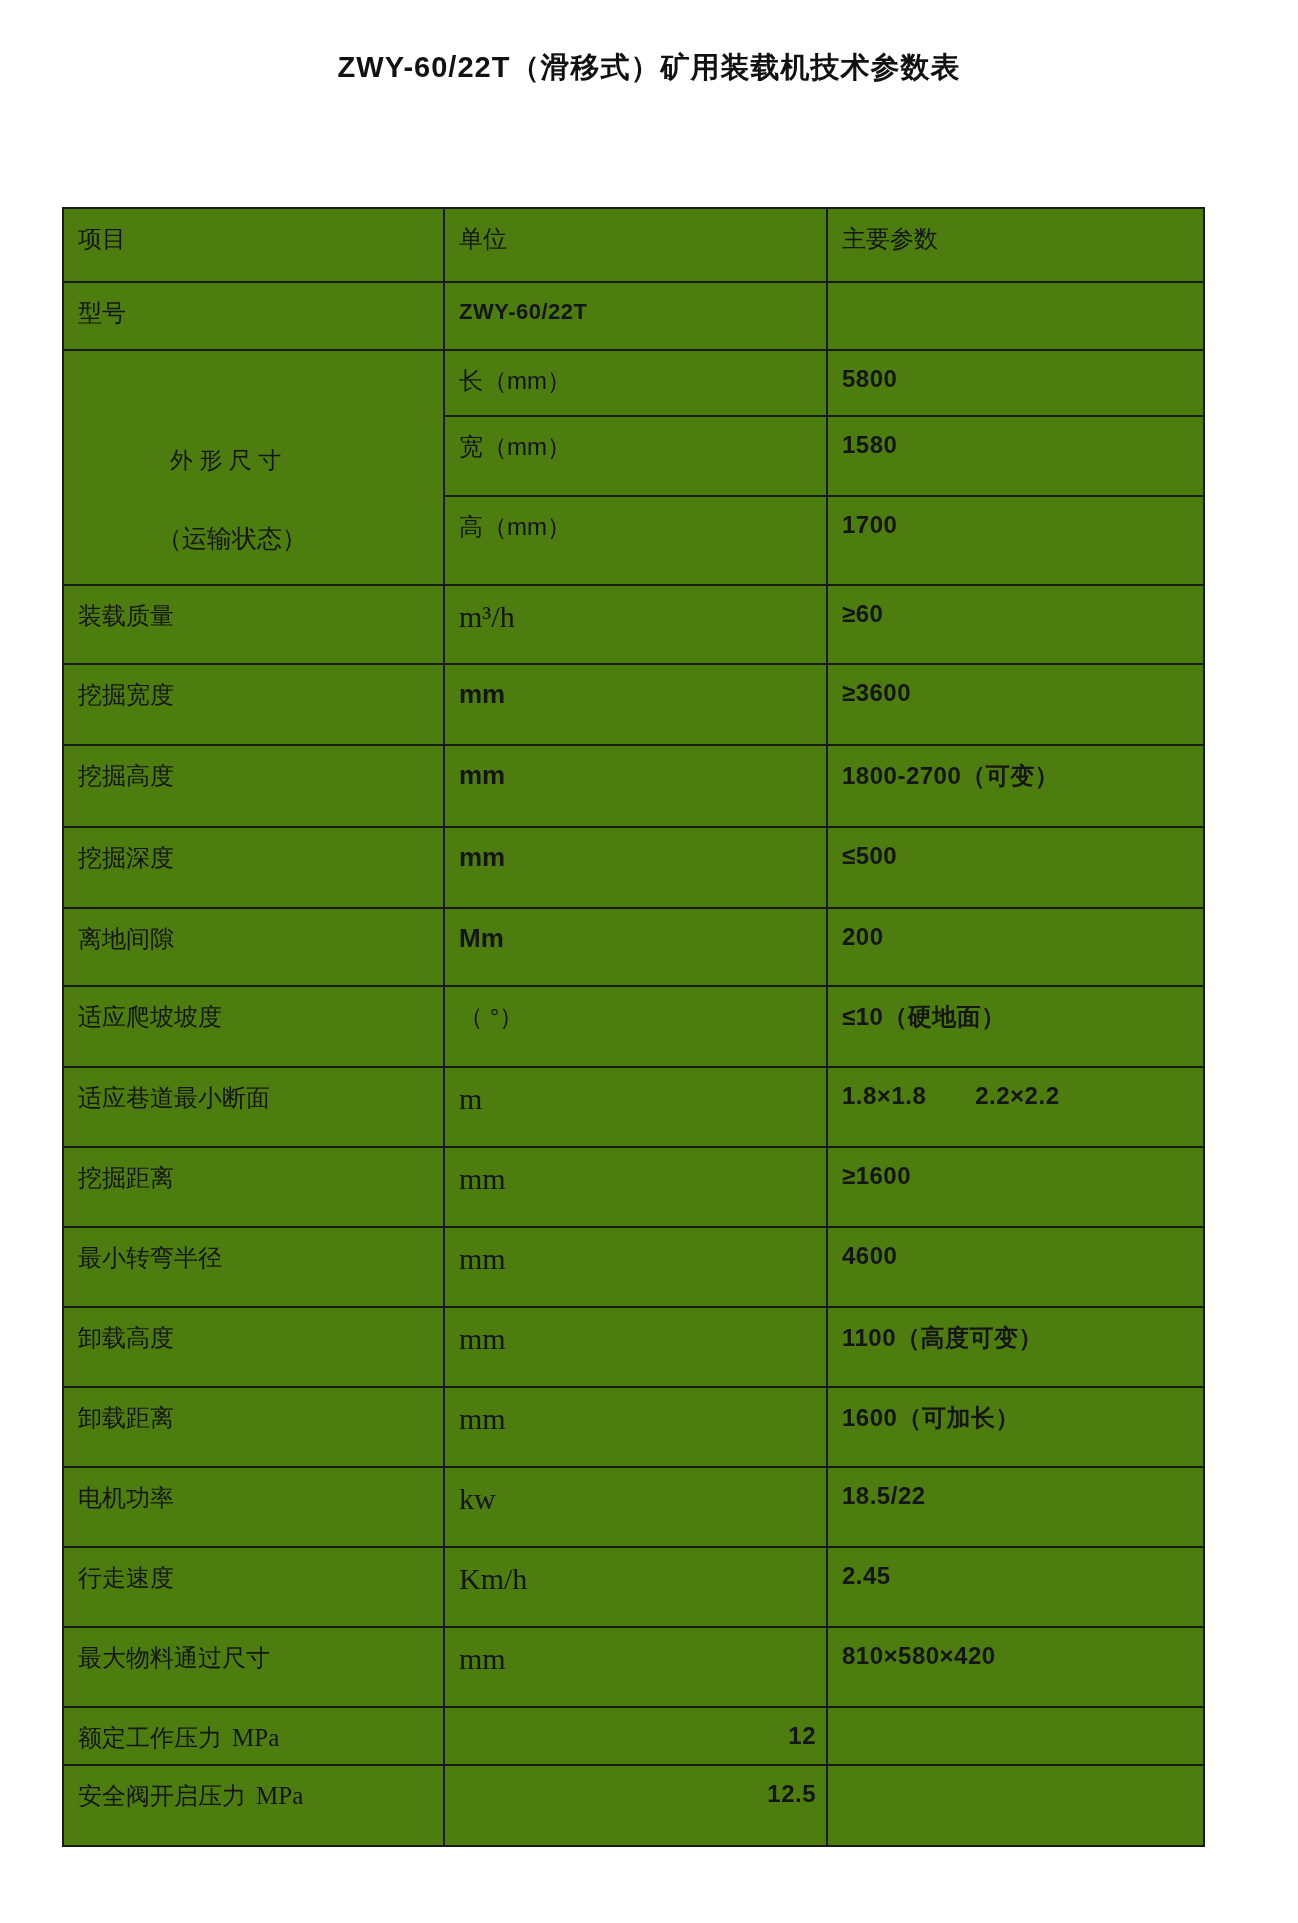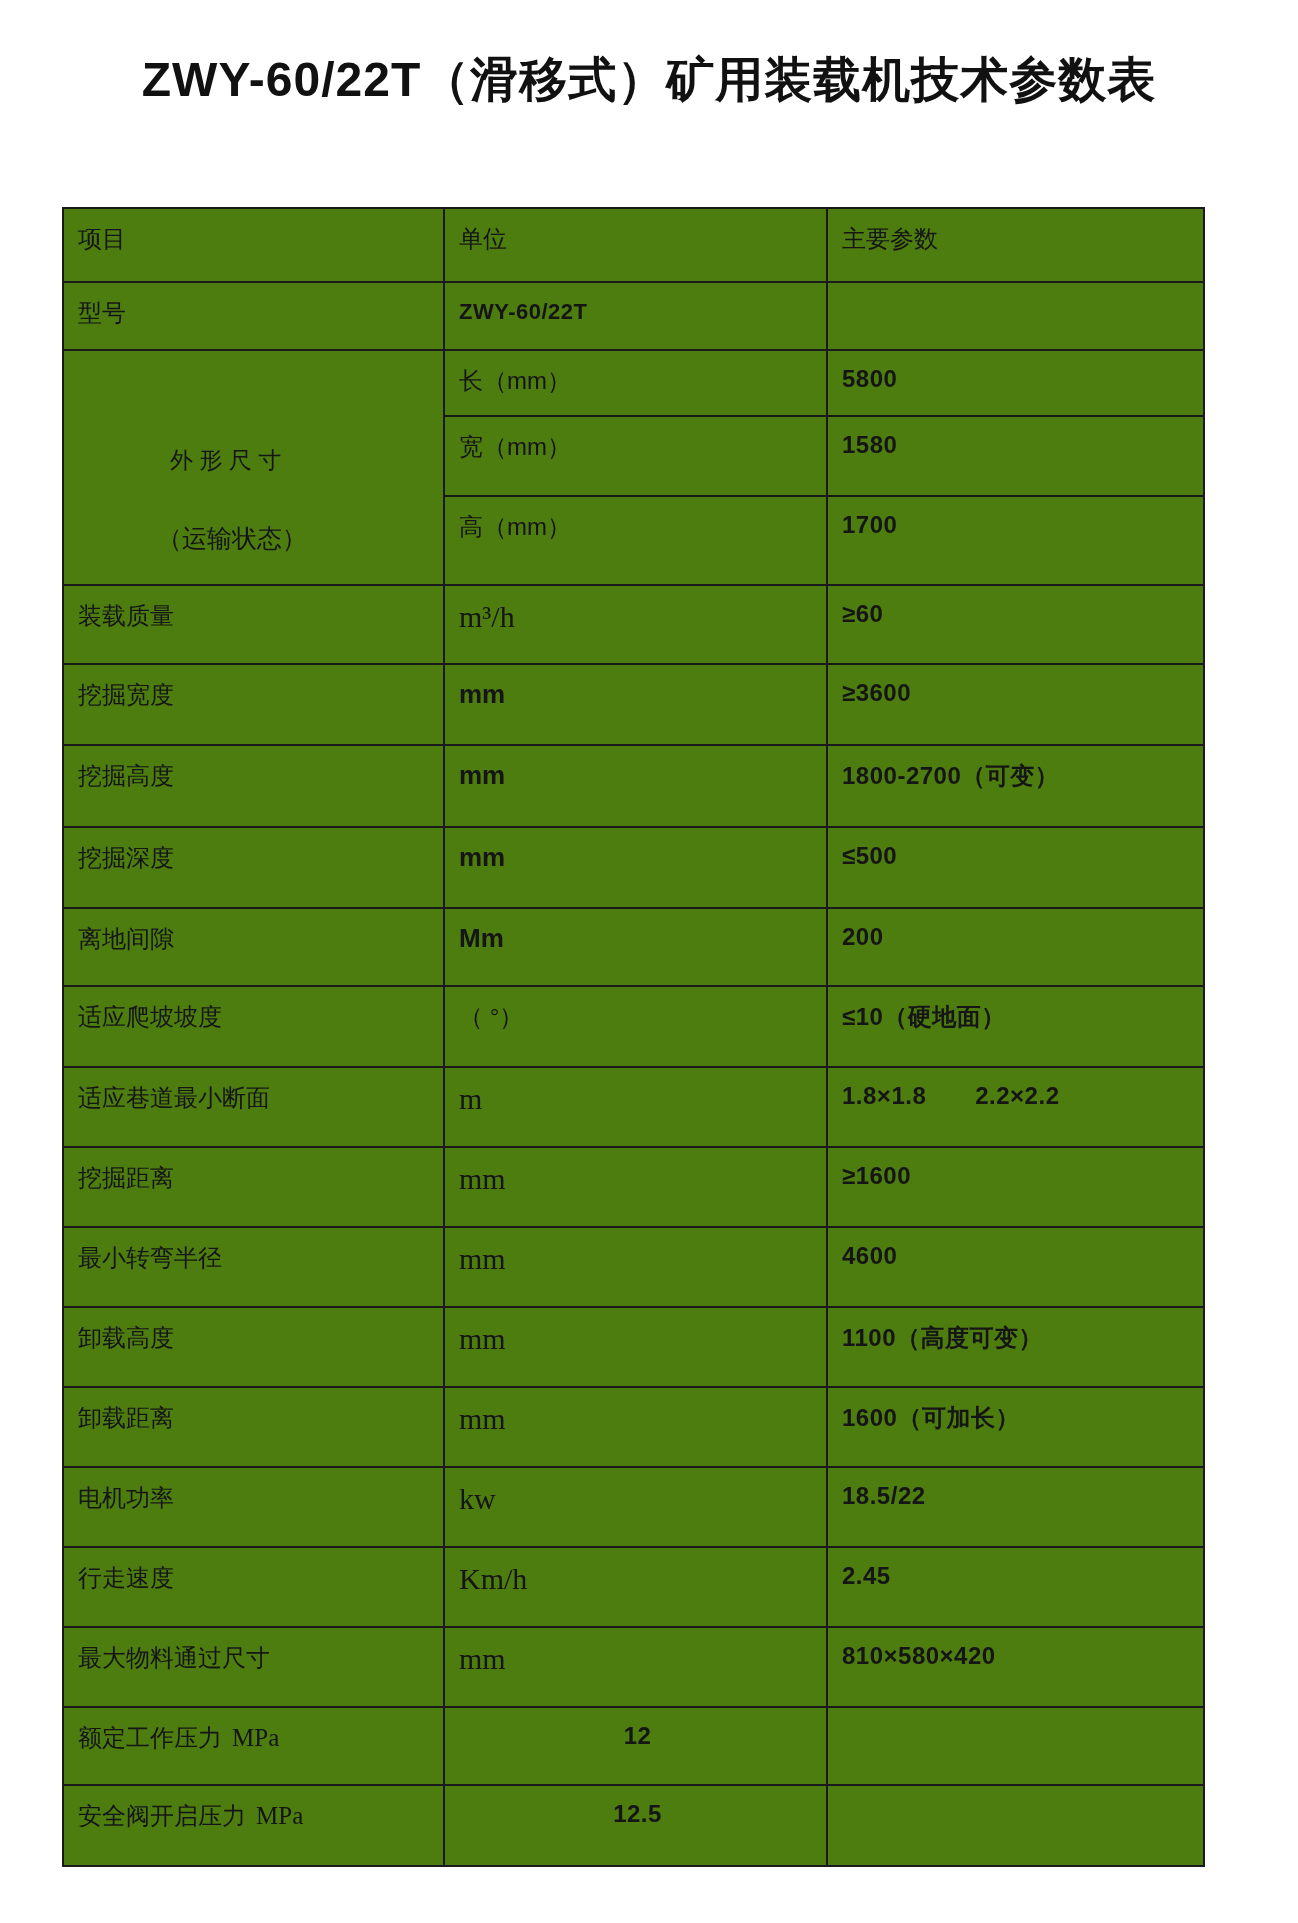--- a/index.html
+++ b/index.html
@@ -14,21 +14,21 @@
     height: 1923px;
     position: relative;
     overflow: hidden;
   }
   .title {
     position: absolute;
     top: 48px;
     left: 0;
     width: 1298px;
     text-align: center;
-    font-size: 48px;
+    font-size: 29px;
     font-weight: 700;
     letter-spacing: 1px;
     color: #111;
   }
   .table-wrap {
     position: absolute;
     left: 62px;
     top: 207px;
     width: 1141px;
   }
@@ -63,21 +63,21 @@
   .latin-bold {
     font-family: "Liberation Sans", sans-serif;
     font-size: 22px;
     font-weight: 600;
     letter-spacing: 0.5px;
   }
   td.dims-cell { padding: 0; }
   .dims-line1 { margin: 80px 0 0 92px; font-size: 23px; }
   .dims-line2 { margin: 46px 0 0 79px; font-size: 25px; }
   td.center-val {
-    text-align: center;
+    text-align: right;
     padding-left: 0;
     font-weight: 600;
     font-size: 26px;
     letter-spacing: 0.5px;
   }
   .mpa {
     font-family: "Liberation Serif", serif;
     font-size: 25px;
     margin-left: 10px;
   }
@@ -189,21 +189,21 @@
       <td class="c-item">行走速度</td>
       <td class="c-unit"><span class="serif">Km/h</span></td>
       <td class="c-value">2.45</td>
     </tr>
     <tr style="height:80px">
       <td class="c-item">最大物料通过尺寸</td>
       <td class="c-unit"><span class="serif">mm</span></td>
       <td class="c-value">810×580×420</td>
     </tr>
 
-    <tr style="height:78px">
+    <tr style="height:58px">
       <td class="c-item">
         <span>额定工作压力</span><span class="mpa">MPa</span>
       </td>
       <td class="center-val">12</td>
       <td class="c-value"></td>
     </tr>
     <tr style="height:81px">
       <td class="c-item">
         <span>安全阀开启压力</span><span class="mpa">MPa</span>
       </td>

